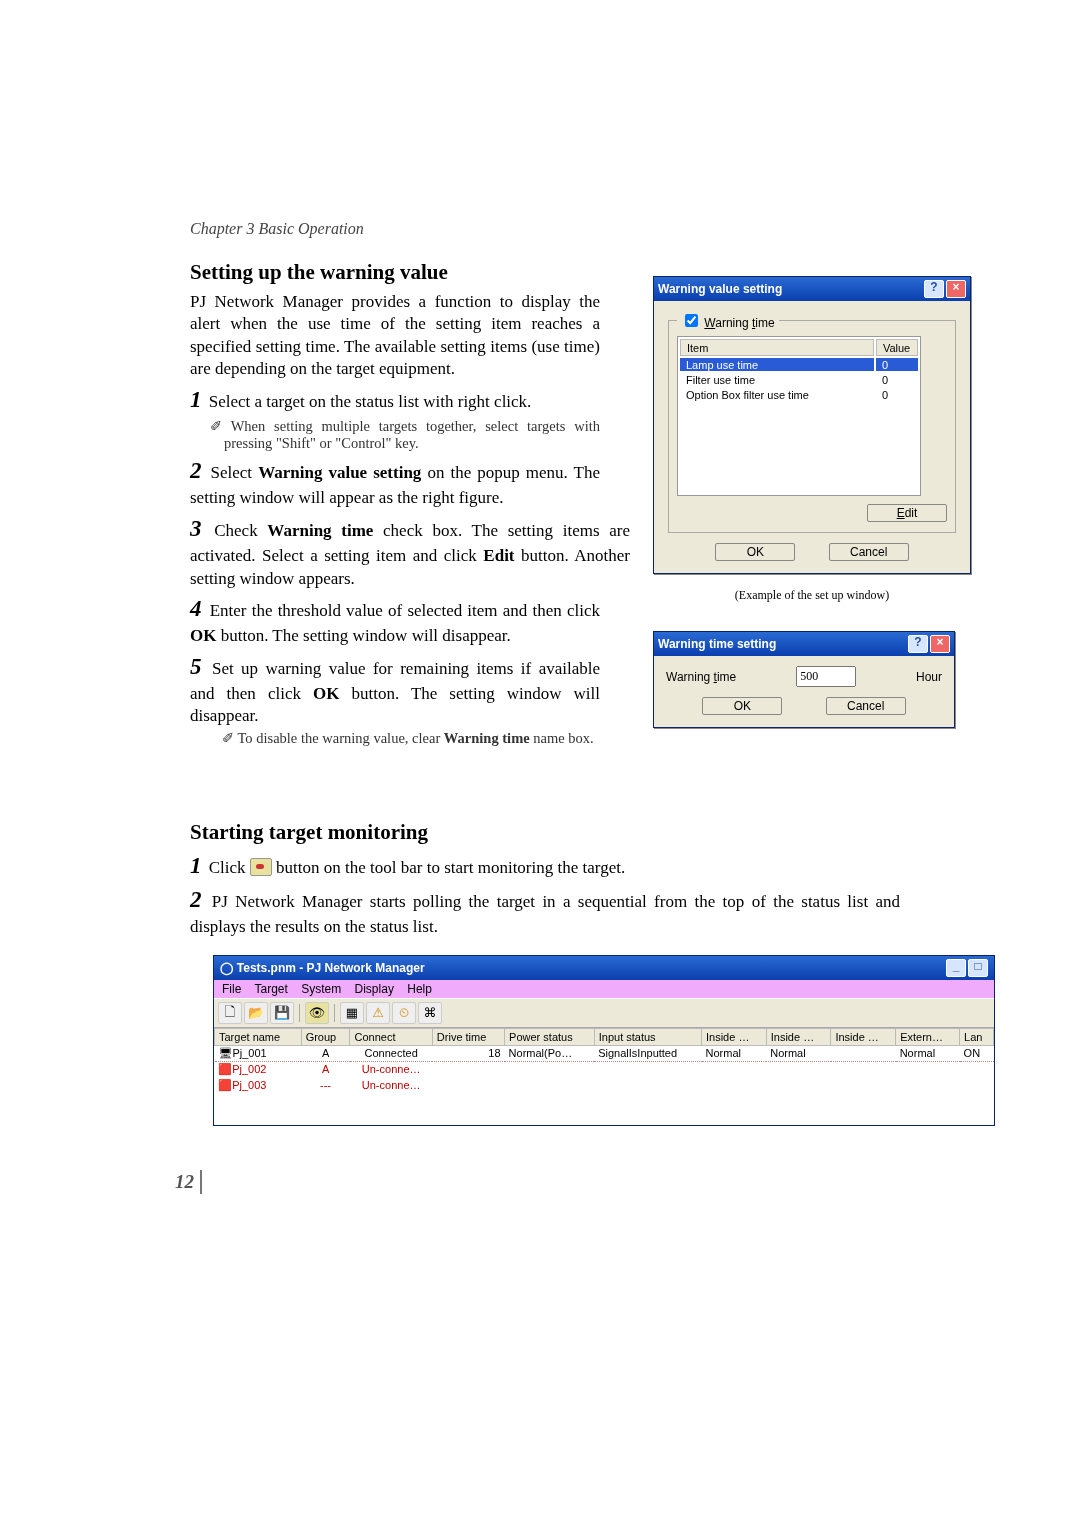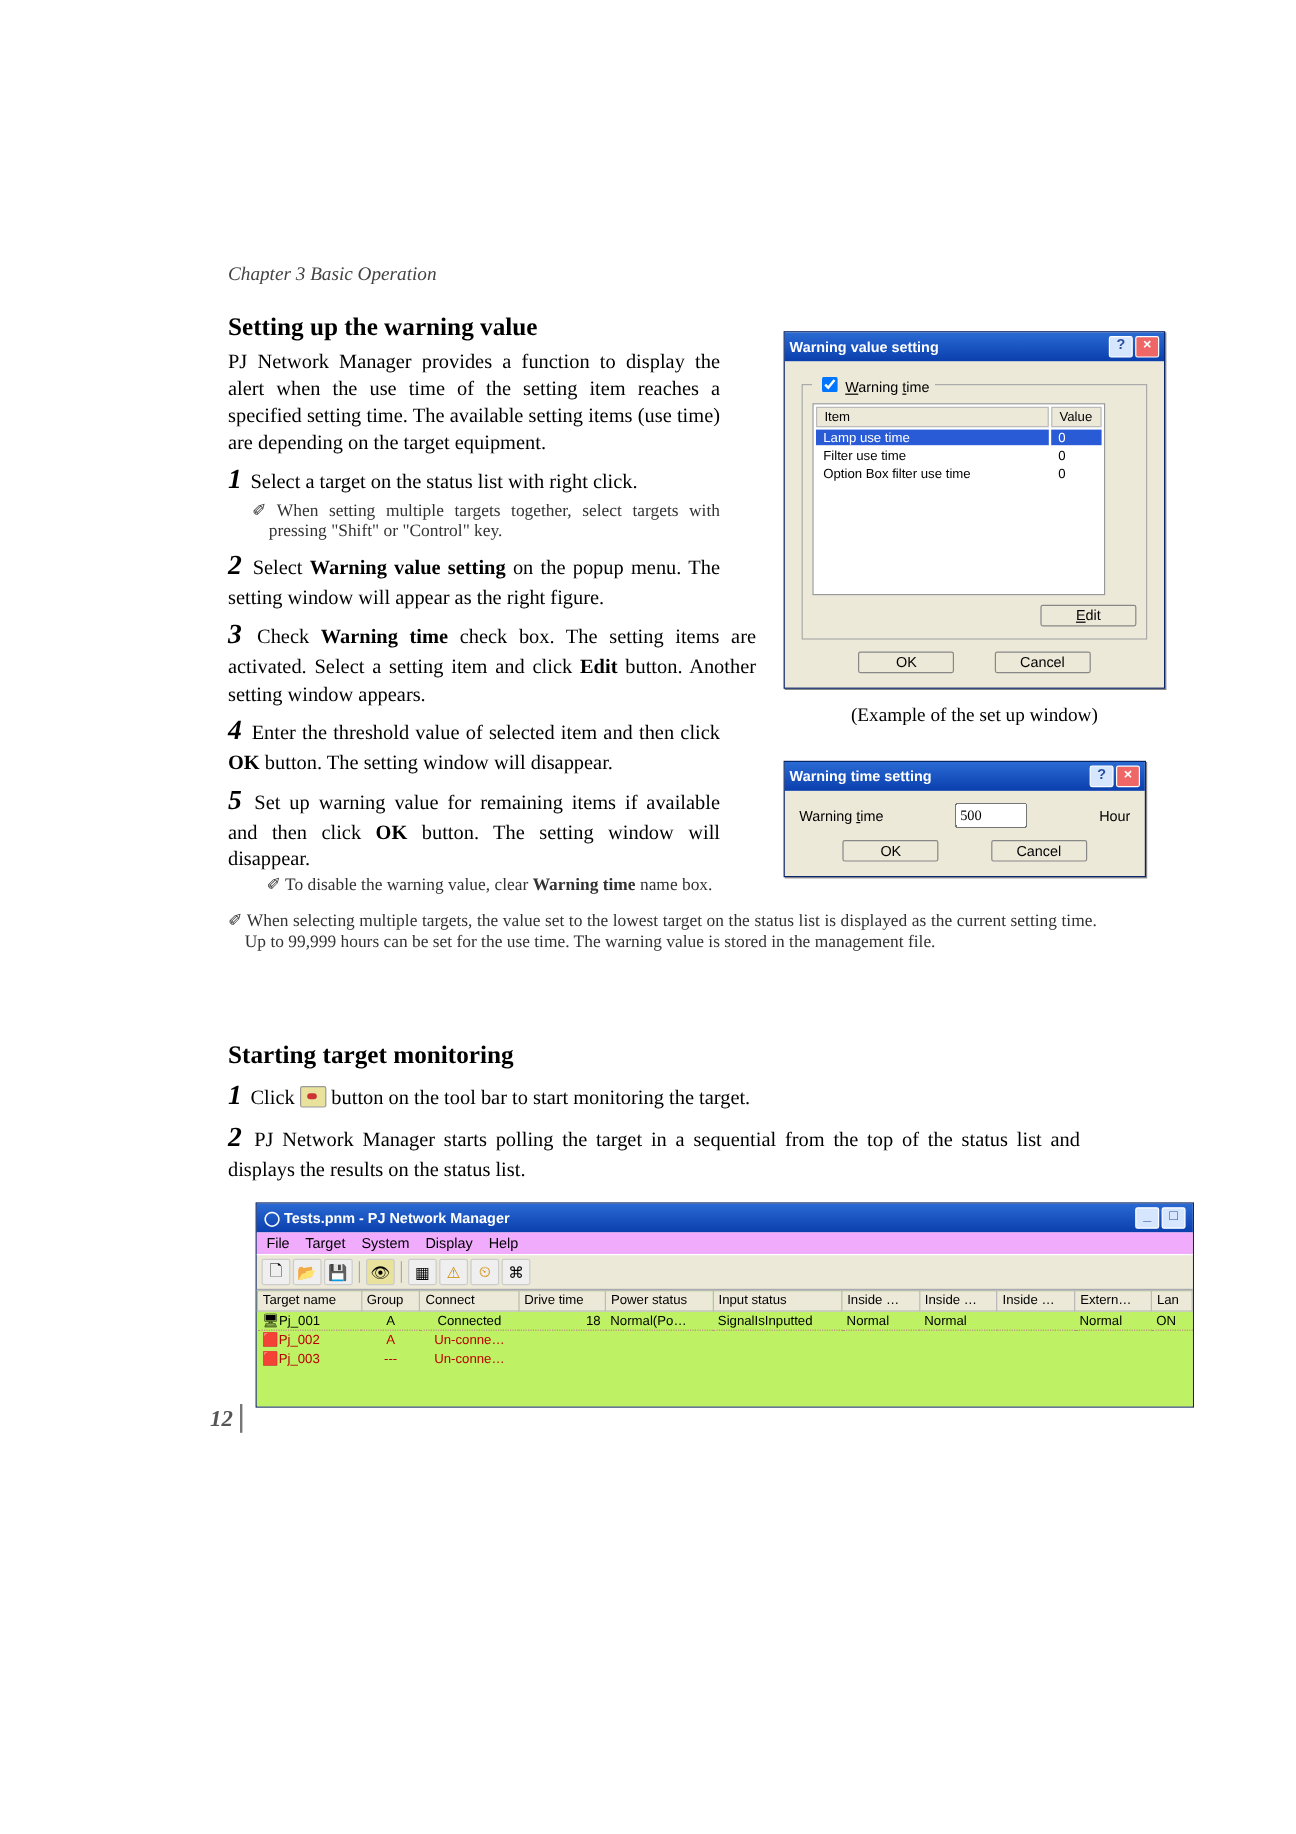--- a/index.html
+++ b/index.html
@@ -23,33 +23,33 @@
 fieldset{border:1px solid #aaa;padding:6px 8px 10px 8px}
 legend{padding:0 4px}
 legend label{font-size:12px}
 .tbl1{width:244px;background:#fff;border:1px solid #999;height:160px;font-size:11px}
 .tbl1 th{background:#ece9d8;border:1px solid #bbb;font-weight:normal;text-align:left;padding:1px 6px}
 .tbl1 td{padding:0 6px}
 .tbl1 tr.sel td{background:#2a5bd7;color:#fff}
 .tbl1 .val{text-align:right;padding-right:30px}
 .winbtn{font-family:Tahoma,Arial,sans-serif;font-size:12px;padding:1px 0;width:80px;background:#ece9d8;border:1px solid #888;border-radius:2px}
 .dlg-btnrow{text-align:center;margin-top:10px}
-.caption{font-size:16px;text-align:center;margin:4px 0 28px 0}
+.caption{font-size:12px;text-align:center;margin:4px 0 28px 0}
 .smallfield{width:52px;font-size:12px;font-family:Liberation Serif, serif}
 .section2{margin-top:72px}
 .inline-icon{display:inline-block;width:20px;height:16px;vertical-align:-3px;background:#e8e29c;border:1px solid #999;border-radius:2px;position:relative}
 .inline-icon::after{content:"";position:absolute;left:5px;top:5px;width:8px;height:5px;background:#c33;border-radius:3px}
 .appwin{font-family:Tahoma,Arial,sans-serif;font-size:12px;border:1px solid #0a246a;margin-top:16px;margin-left:23px;width:780px;background:#ece9d8}
 .app-title{background:linear-gradient(#2a6ad3,#0a3fae);color:#fff;font-weight:bold;padding:3px 6px;display:flex;justify-content:space-between;align-items:center}
 .menubar{background:#f0abfc;padding:2px 8px;font-size:12px}
 .menubar span{margin-right:10px}
 .toolbar{background:#ece9d8;padding:3px 4px;border-top:1px solid #fff;border-bottom:1px solid #aaa;display:flex;gap:2px;align-items:center}
 .tbtn{width:22px;height:20px;border:1px solid #ccc;background:#efefef;border-radius:2px;display:flex;align-items:center;justify-content:center;font-size:13px}
 .toolbar .sep{width:1px;height:18px;background:#aaa;margin:0 3px}
-.grid{width:100%;border-collapse:collapse;background:#bef264;font-size:11px}
+.grid{width:100%;border-collapse:collapse;background:#ffffff;font-size:11px}
 .grid th{background:#ece9d8;border:1px solid #bbb;font-weight:normal;padding:2px 4px;text-align:left;white-space:nowrap}
 .grid td{padding:1px 4px;border-bottom:1px dotted transparent;white-space:nowrap}
 .grid tr.r1 td{border-bottom:1px dotted #b88}
 .red{color:#b00}
 .pgnum{position:absolute;left:175px;top:1170px;font-style:italic;font-weight:bold;font-size:19px;color:#555}
 .pgnum .bar{display:inline-block;width:2px;height:24px;background:#777;vertical-align:-6px;margin-left:6px}
 </style>
 </head>
 <body>
 
@@ -68,21 +68,20 @@
 
     <div class="step" style="width:440px"><span class="n">3</span> <span>Check </span><b>Warning time</b><span> check box. The setting items are activated. Select a setting item and click </span><b>Edit</b><span> button. Another setting window appears.</span></div>
 
     <div class="step"><span class="n">4</span> <span>Enter the threshold value of selected item and then click </span><b>OK</b><span> button. The setting window will disappear.</span></div>
 
     <div class="step"><span class="n">5</span> <span>Set up warning value for remaining items if available and then click </span><b>OK</b><span> button. The setting window will disappear.</span></div>
 
     <div class="note" style="padding-left:46px"><span>To disable the warning value, clear </span><b>Warning time</b><span> name box.</span></div>
   </div>
 
-  <div class="widenote" style="width:710px">When selecting multiple targets, the value set to the lowest target on the status list is displayed as the current setting time. Up to 99,999 hours can be set for the use time. The warning value is stored in the management file.</div>
 
   <div class="right-stack">
     <div class="dlg" style="width:316px">
       <div class="titlebar">
         <span>Warning value setting</span>
         <span class="tb-btns">
           <span class="tb-btn">?</span>
           <span class="tb-btn tb-close">×</span>
         </span>
       </div>

